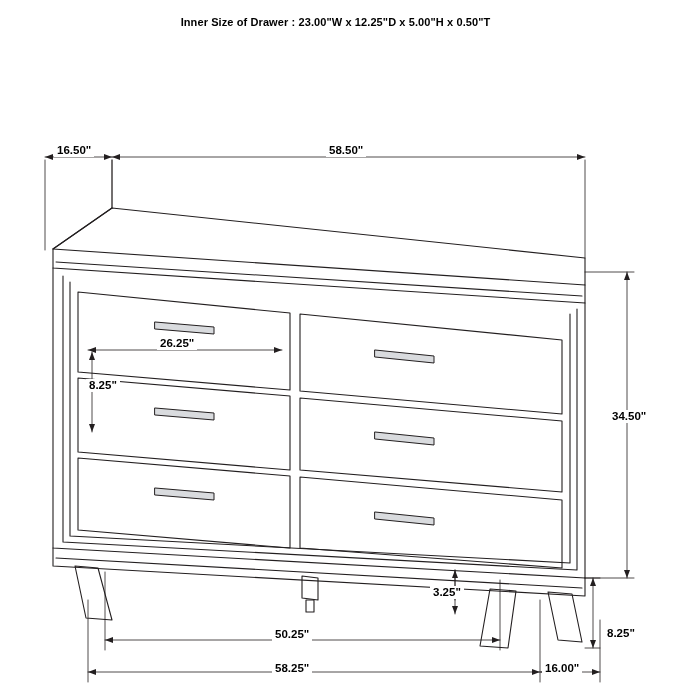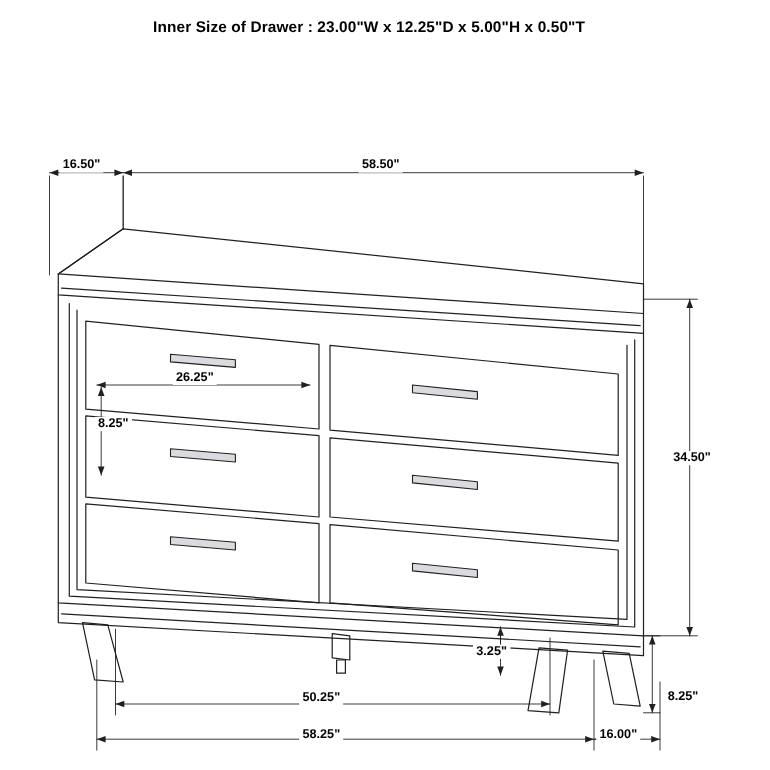--- a/index.html
+++ b/index.html
@@ -19,21 +19,21 @@
     position: relative;
     width: 700px;
     height: 700px;
   }
   .title {
     position: absolute;
     top: 16px;
     left: 0;
     width: 671px;
     text-align: center;
-    font-size: 14px;
+    font-size: 11px;
     font-weight: bold;
     letter-spacing: 0.1px;
   }
   svg.diagram {
     position: absolute;
     top: 0;
     left: 0;
     width: 700px;
     height: 700px;
   }

